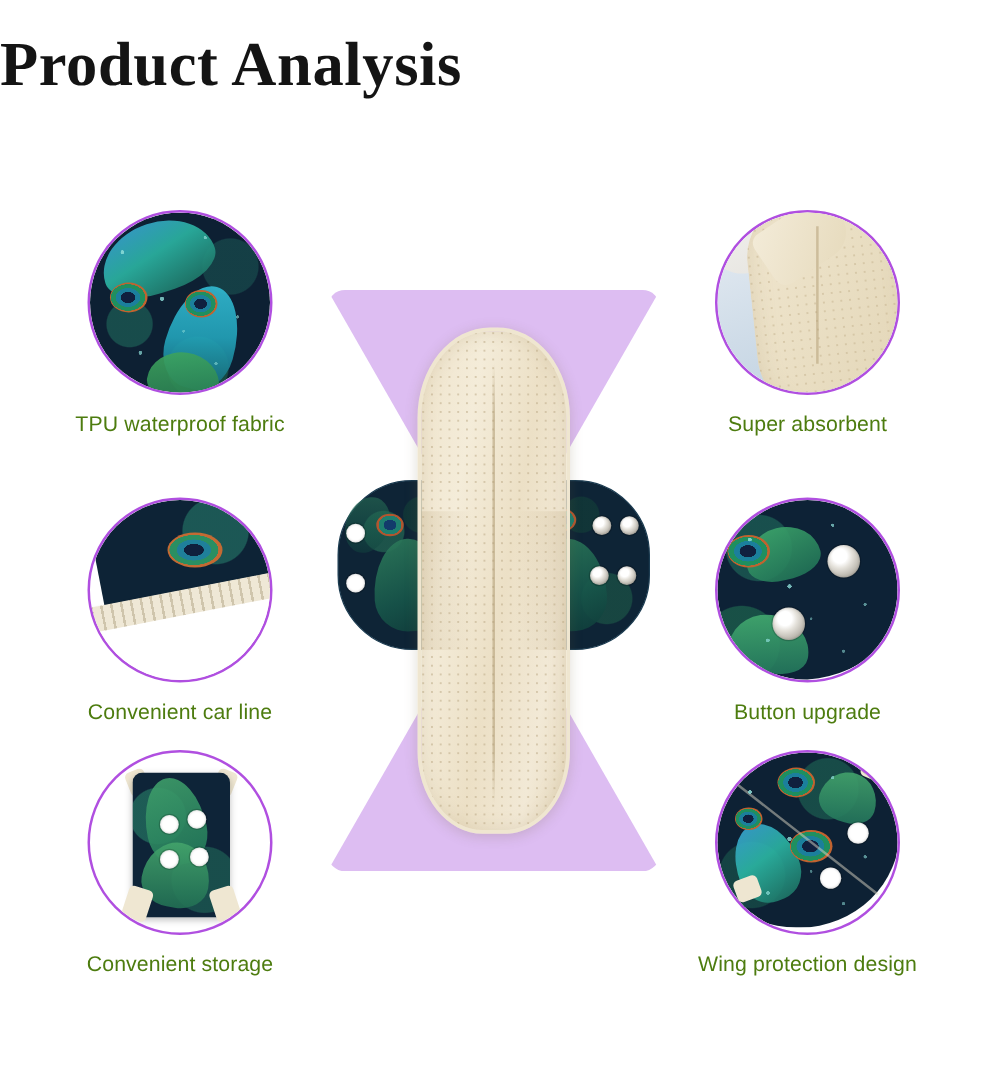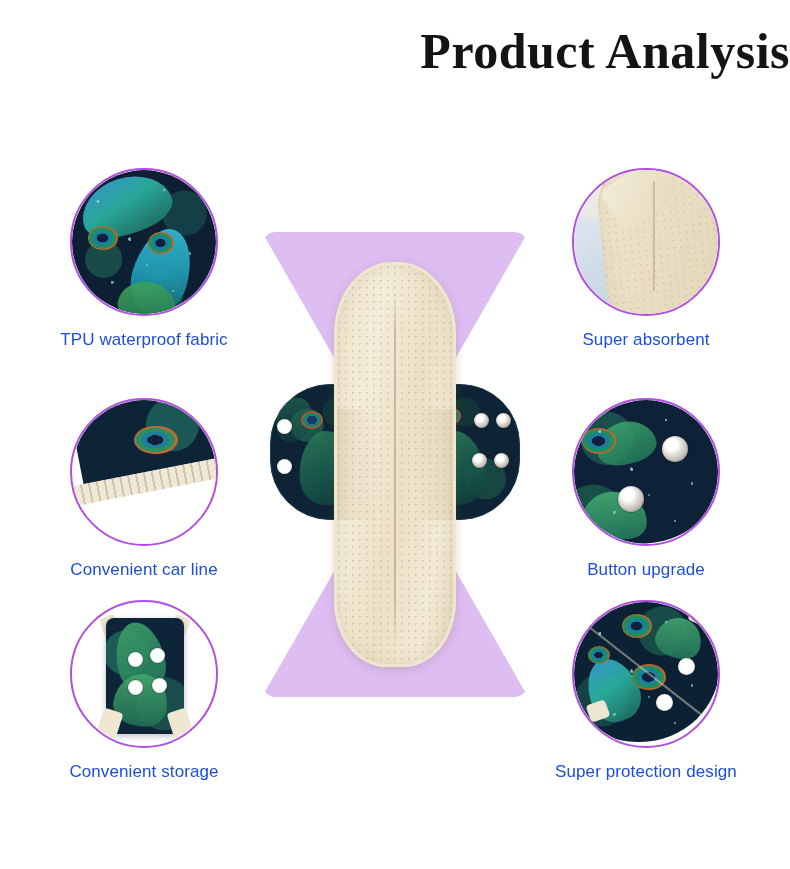--- a/index.html
+++ b/index.html
@@ -20,21 +20,21 @@
     height: 869px;
     background: #ffffff;
   }
 
   
   .page-title {
     position: absolute;
     top: 22px;
     left: 0;
     width: 790px;
-    text-align: right;
+    text-align: left;
     font-family: "Liberation Serif", "DejaVu Serif", serif;
     font-weight: bold;
     font-size: 50px;
     letter-spacing: 0.5px;
     color: #141414;
   }
 
   
   .hero {
     position: absolute;
@@ -188,21 +188,21 @@
   .circle-inner {
     position: absolute;
     inset: 0;
     border-radius: 50%;
     overflow: hidden;
   }
 
   .feature-label {
     margin-top: 14px;
     font-size: 17px;
-    color: #1d4ed8;
+    color: #4d7c0f;
     letter-spacing: .1px;
     white-space: nowrap;
   }
 
   
   .fabric {
     position: absolute;
     inset: 0;
     background:
       radial-gradient(circle at 22% 62%, rgba(35,120,100,.5) 0 18px, transparent 19px),
@@ -536,16 +536,16 @@
         <div class="eye-spot e2"></div>
         <div class="eye-spot e3"></div>
         <div class="diag-seam"></div>
         <div class="dot-stars"></div>
         <div class="cream-tab t1"></div>
         <div class="cream-tab t2"></div>
         <div class="snap plain w1"></div>
         <div class="snap plain w2"></div>
       </div>
     </div>
-    <div class="feature-label">Super protection design</div>
+    <div class="feature-label">Wing protection design</div>
   </div>
 
 </div>
 
 </body></html>

